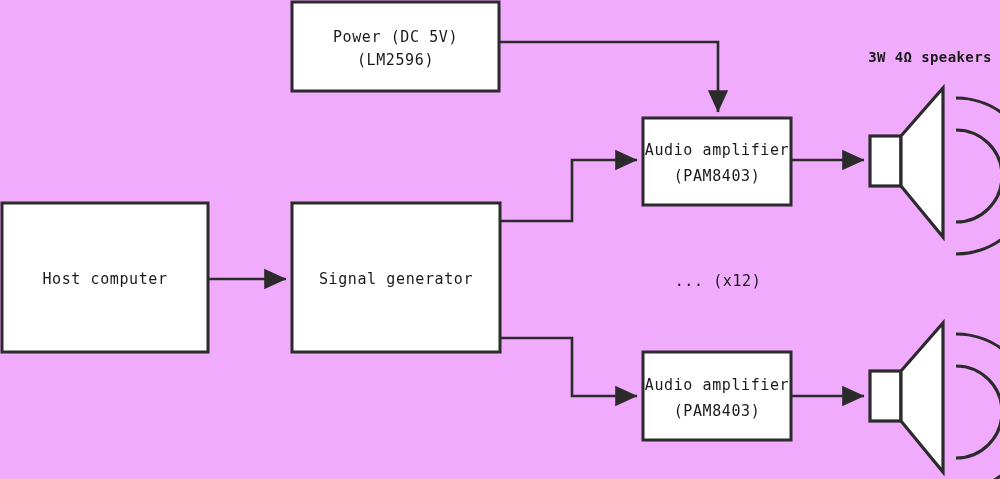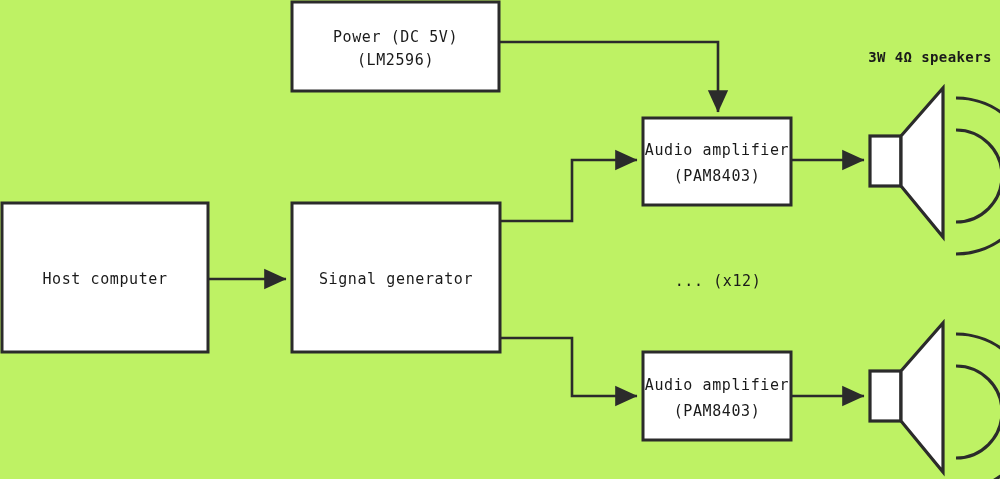--- a/index.html
+++ b/index.html
@@ -7,21 +7,21 @@
     padding: 0;
     background: #ffffff;
   }
   body {
     font-family: "DejaVu Sans Mono", "Liberation Mono", monospace;
   }
   #diagram-root {
     position: relative;
     width: 1000px;
     height: 479px;
-    background: #bef264;
+    background: #f0abfc;
     overflow: hidden;
   }
   #diagram-svg {
     position: absolute;
     left: 0;
     top: 0;
     width: 1000px;
     height: 479px;
   }
   .blk-label {

